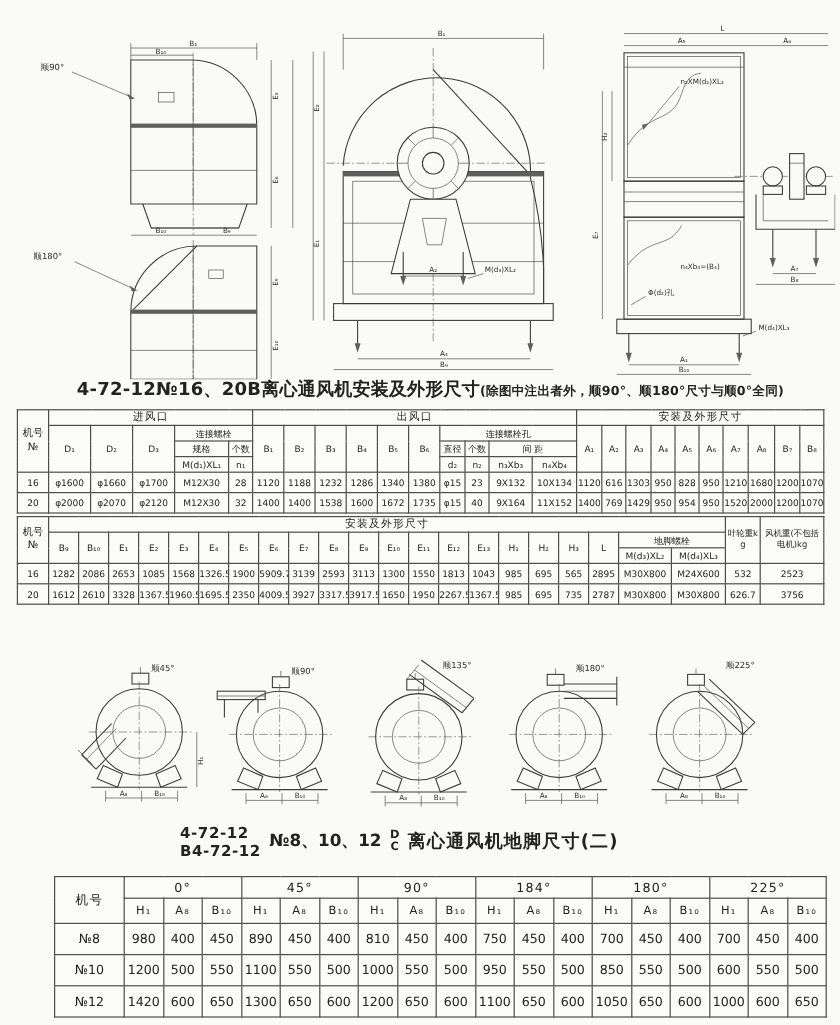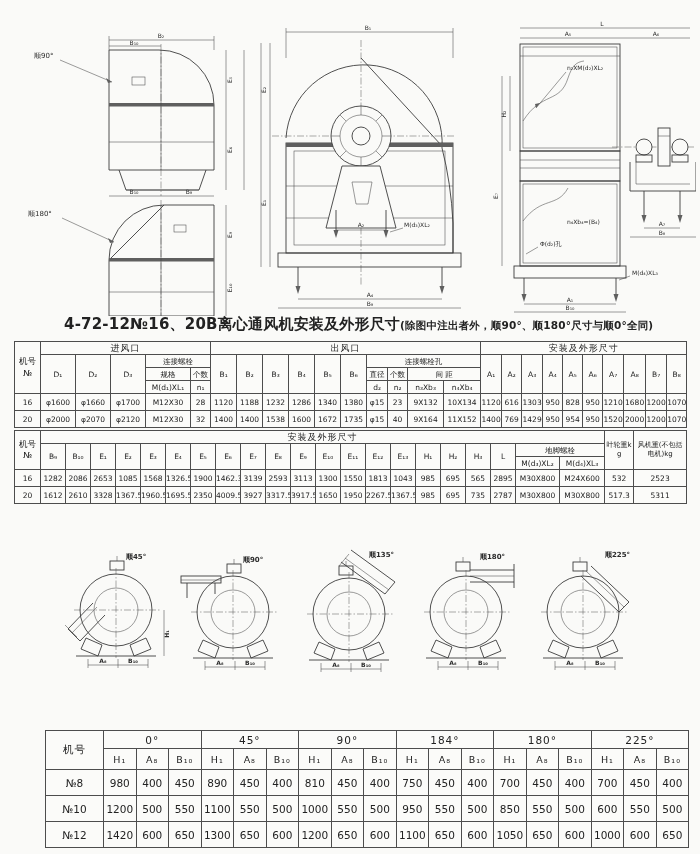--- a/index.html
+++ b/index.html
@@ -35,21 +35,21 @@
   .t1 .mc{font-size:8.5px;line-height:1.3;}
   .t1 .vw{font-size:7px;word-break:break-all;line-height:1.25;padding:0 1px;}
   .t1 thead th{height:12px;}
 
   .t2{position:absolute;left:45px;top:730px;width:643px;}
   .t2 th,.t2 td{border:1px solid #4d4d4d;text-align:center;vertical-align:middle;padding:0;font-weight:normal;}
   .t2 th{font-size:10.5px;height:17px;letter-spacing:1px;}
   .t2 tr.sub th{font-size:9.5px;height:20px;}
   .t2 td{font-size:10.5px;height:25px;}
 
-  .mid-row{position:absolute;left:60px;top:546px;width:582px;height:136px;display:flex;justify-content:space-between;font-weight:bold;}
+  .mid-row{position:absolute;left:60px;top:546px;width:582px;height:136px;display:flex;justify-content:space-between;}
   .mid-fig{width:113px;height:136px;}
 </style>
 </head>
 <body>
 
 <div id="sheet">
 
   <div class="draw" style="left:14px;top:20px;width:242px;height:296px;">
     <svg width="242" height="296" viewBox="0 0 242 296">
 
@@ -410,21 +410,21 @@
       <tbody>
           <tr>
             <td>16</td>
             <td>1282</td>
             <td>2086</td>
             <td>2653</td>
             <td>1085</td>
             <td>1568</td>
             <td>1326.5</td>
             <td>1900</td>
-            <td>1462.3</td>
+            <td>5909.7</td>
             <td>3139</td>
             <td>2593</td>
             <td>3113</td>
             <td>1300</td>
             <td>1550</td>
             <td>1813</td>
             <td>1043</td>
             <td>985</td>
             <td>695</td>
             <td>565</td>
@@ -450,22 +450,22 @@
             <td>1650</td>
             <td>1950</td>
             <td>2267.5</td>
             <td>1367.5</td>
             <td>985</td>
             <td>695</td>
             <td>735</td>
             <td>2787</td>
             <td>M30X800</td>
             <td>M30X800</td>
-            <td>517.3</td>
-            <td>5311</td>
+            <td>626.7</td>
+            <td>3756</td>
           </tr>
         </tbody>
     </table>
   </div>
 
   <div class="mid-row">
 
     <div class="mid-fig">
       <svg width="113" height="136" viewBox="0 0 113 136">
         <text class="cjk" x="66" y="13">顺45°</text>
@@ -589,20 +589,32 @@
         <line class="thin" x1="26" y1="115" x2="26" y2="124"></line>
           <line class="thin" x1="56" y1="115" x2="56" y2="124"></line>
           <line class="thin" x1="86" y1="115" x2="86" y2="124"></line>
         <line class="thin" x1="26" y1="121" x2="86" y2="121"></line>
         <text x="41" y="119" text-anchor="middle" font-size="6">A₈</text>
         <text x="71" y="119" text-anchor="middle" font-size="6">B₁₀</text>
       </svg>
     </div>
   </div>
 
+  <div class="title2">
+    <div class="t2frac">
+      <div>4-72-12</div>
+      <div>B4-72-12</div>
+    </div>
+    <div class="t2mid">№8、10、12</div>
+    <div class="t2dc">
+      <div>D</div>
+      <div>C</div>
+    </div>
+    <div class="t2rest">离心通风机地脚尺寸(二)</div>
+  </div>
 
   <table class="t2">
     <colgroup>
       <col style="width:58px">
       <col span="18" style="width:32.5px">
     </colgroup>
     <thead>
       <tr>
         <th rowspan="2">机号</th>
         <th colspan="3">0°</th>

